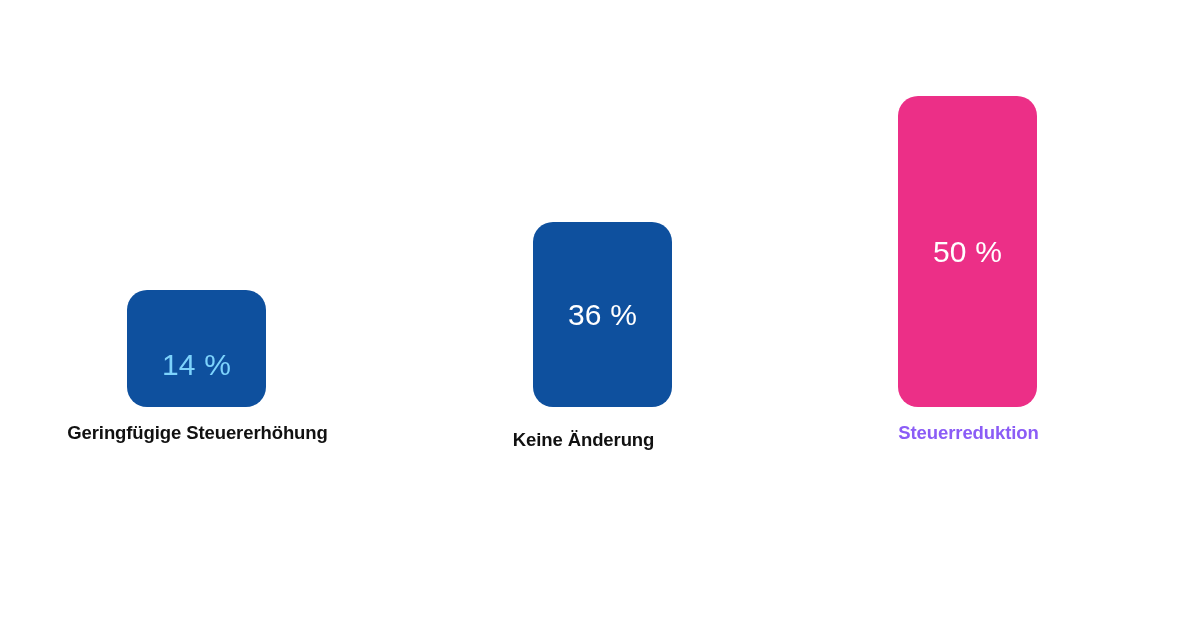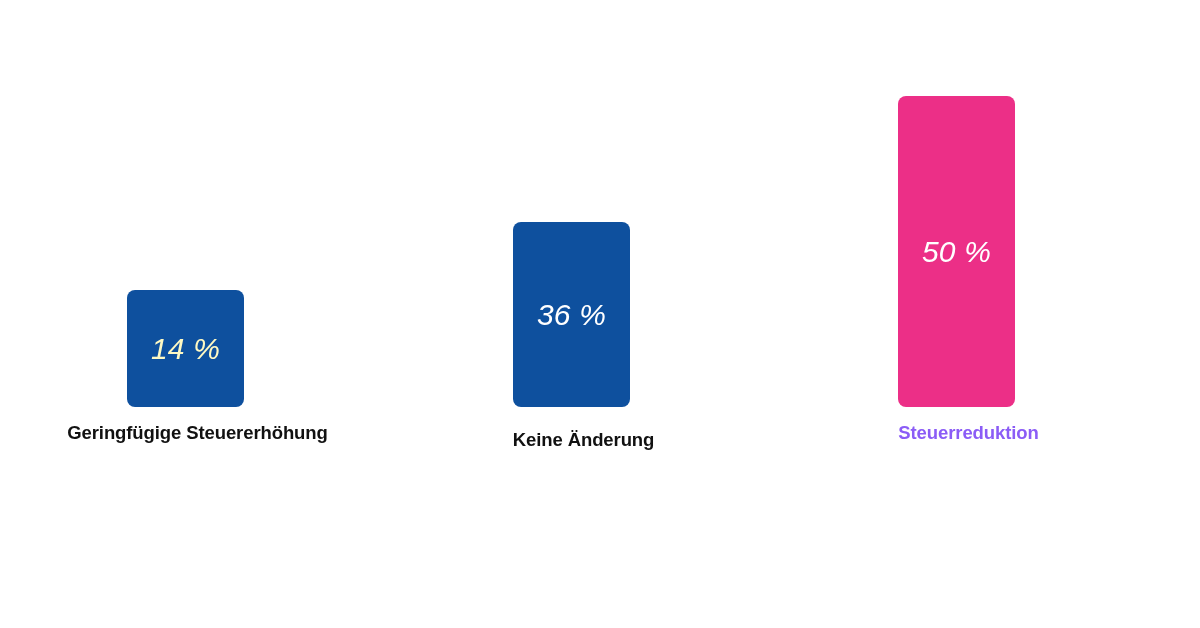--- a/index.html
+++ b/index.html
@@ -33,25 +33,24 @@
   }
 
   .bar-group {
     position: absolute;
     bottom: 221px;            
     width: 141px;
   }
 
   .bar {
     position: relative;
-    width: 117px;
-    border-radius: 8px;
+    width: 139px;
+    border-radius: 20px;
     box-sizing: border-box;
     overflow: hidden;
-    font-style: italic;
   }
 
   .bar-value {
     position: absolute;
     left: 0;
     right: 0;
     top: 50%;
     transform: translateY(-50%);
     text-align: center;
     color: #ffffff;
@@ -85,27 +84,27 @@
   #bar-group-2 { left: 898px; }
 </style>
 </head>
 <body>
 
 <div id="chart-root" style="background: rgb(255, 255, 255);">
   <div class="plot-area">
 
     <div class="bar-group" id="bar-group-0">
       <div class="bar" id="bar-0" style="height: 117px; background: rgb(14, 80, 158);">
-        <span class="bar-value" style="color: #fef9c3;">14 %</span>
+        <span class="bar-value" style="color: #7dd3fc; margin-top: 16px;">14 %</span>
       </div>
       <div class="bar-label" style="color: rgb(17, 17, 17);">Geringfügige Steuererhöhung</div>
     </div>
 
     <div class="bar-group" id="bar-group-1">
-      <div class="bar" id="bar-1" style="height: 185px; background: rgb(14, 80, 158);">
+      <div class="bar" id="bar-1" style="height: 185px; background: rgb(14, 80, 158); margin-left: 20px;">
         <span class="bar-value" style="color: rgb(255, 255, 255);">36 %</span>
       </div>
       <div class="bar-label" style="color: rgb(17, 17, 17); margin-top: 24px;">Keine Änderung</div>
     </div>
 
     <div class="bar-group" id="bar-group-2">
       <div class="bar" id="bar-2" style="height: 311px; background: rgb(236, 47, 135);">
         <span class="bar-value" style="color: rgb(255, 255, 255);">50 %</span>
       </div>
       <div class="bar-label" style="color: #8b5cf6;">Steuerreduktion</div>

